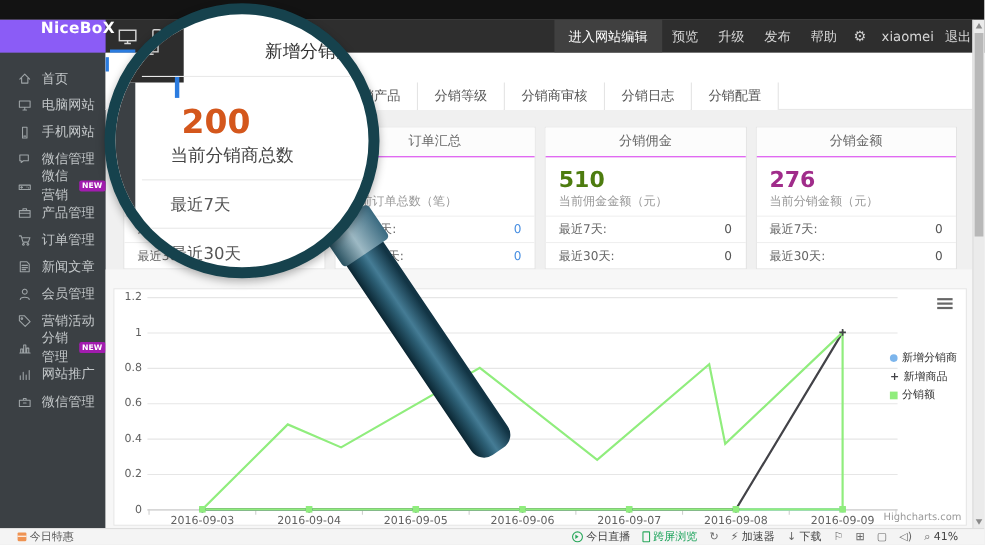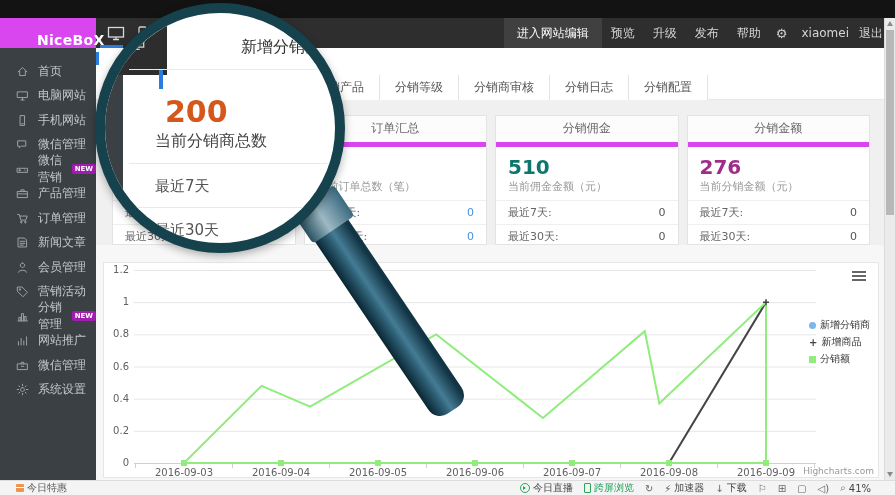--- a/index.html
+++ b/index.html
@@ -1,21 +1,21 @@
 <!DOCTYPE html>
 <html><head>
 <meta charset="utf-8">
 <style>
   html,body{margin:0;padding:0;}
   body{width:895px;height:495px;position:relative;overflow:hidden;background:#f0f0f0;
        font-family:"DejaVu Sans","Liberation Sans",sans-serif;}
   
   .top-strip{position:absolute;left:0;top:0;width:895px;height:18px;background:#131313;}
   .appbar{position:absolute;left:0;top:18px;width:895px;height:30px;background:#2e2e2e;display:flex;align-items:stretch;}
-  .logo{width:96px;background:#d946ef;color:#fff;display:flex;align-items:flex-end;padding-left:26px;box-sizing:border-box;font-size:14px;font-weight:bold;letter-spacing:.3px;}
+  .logo{width:96px;background:#8b5cf6;color:#fff;display:flex;align-items:flex-start;padding-left:26px;box-sizing:border-box;font-size:14px;font-weight:bold;letter-spacing:.3px;}
   .grid-dots{width:3px;height:3px;background:#fff;margin-right:11px;
     box-shadow:5px 0 #fff,10px 0 #fff,0 5px #fff,5px 5px #fff,10px 5px #fff,0 10px #fff,5px 10px #fff,10px 10px #fff;margin-top:-9px;}
   .device-icons{display:flex;align-items:center;gap:13px;padding-left:11px;}
   .device-icons svg{stroke:#d8d8d8;fill:none;stroke-width:1.3;}
   .dev-underline{position:absolute;left:100px;top:45px;width:23px;height:3px;background:#2b7ce0;}
   .appbar-right{margin-left:auto;display:flex;align-items:center;font-size:12px;color:#d6d6d6;}
   .edit-btn{background:#404040;color:#fff;display:flex;align-items:center;padding:0 13px;height:30px;cursor:pointer;}
   .menu-item{padding:0 9px;cursor:pointer;}
   .gear{font-size:13px;padding:0 6px;cursor:pointer;color:#cfcfcf;}
   .user{padding:0 8px;cursor:pointer;}
@@ -27,21 +27,21 @@
   .badge{background:#a21caf;color:#fff;font-size:7px;padding:1px 3px;border-radius:2px;margin-left:4px;line-height:1.2;font-weight:bold;}
   
   .page-band{position:absolute;left:96px;top:48px;right:11px;height:52px;background:#fff;border-bottom:1px solid #e8e8e8;box-sizing:border-box;}
   .accent{position:absolute;left:96px;top:52px;width:3px;height:13px;background:#2b7ce0;}
   .tabs{position:absolute;left:300px;top:75px;height:25px;display:flex;font-size:12px;color:#555;}
   .tab{padding:0 15px;line-height:25px;border-left:1px solid #e4e4e4;background:#fff;cursor:pointer;white-space:nowrap;}
   .tab:last-child{border-right:1px solid #e4e4e4;}
   
   .cards{position:absolute;left:112px;top:115px;right:25px;display:grid;grid-template-columns:repeat(4,1fr);gap:8px;}
   .card{background:#fff;border:1px solid #e3e3e3;height:130px;box-sizing:border-box;}
-  .card-h{height:26px;line-height:25px;text-align:center;font-size:12px;color:#666;border-bottom:5px solid #d946ef;background:#fcfcfc;}
+  .card-h{height:26px;line-height:25px;text-align:center;font-size:12px;color:#666;border-bottom:1px solid #d946ef;background:#fcfcfc;}
   .card-num{margin:8px 12px 0;font-size:20px;font-weight:bold;height:24px;color:#333;}
   .card-cap{margin:0 12px 6px;font-size:11px;color:#999;white-space:nowrap;}
   .card-row{height:23px;line-height:23px;border-top:1px solid #efefef;display:flex;justify-content:space-between;padding:0 12px;font-size:11px;color:#666;}
   .card-row .val{color:#555;}
   
   .chart-sec{position:absolute;left:96px;top:245px;right:11px;bottom:15px;background:#f7f7f7;}
   .chart-title{position:absolute;left:8px;top:4px;font-size:11px;color:#444;margin-top:44px;}
   .chart-panel{position:absolute;left:7px;top:17px;right:5px;bottom:2px;background:#fff;border:1px solid #e6e6e6;}
   #chart{position:absolute;left:0;top:0;}
   .burger{position:absolute;right:12px;top:8px;width:14px;cursor:pointer;}
@@ -189,26 +189,20 @@
         <path d="M3 13.5 V9.5 M6.3 13.5 V5.5 M9.6 13.5 V8.5 M13 13.5 V3.5"></path>
       </svg>
       <span>网站推广</span>
     </div>
     <div class="side-item">
       <svg viewBox="0 0 16 16">
         <path d="M2 6 H14 V13 H2 Z M6.5 6 V4 H9.5 V6 M6.5 9 H9.5"></path>
       </svg>
       <span>微信管理</span>
     </div>
-    <div class="side-item">
-      <svg viewBox="0 0 16 16">
-        <path d="M8 5.6 a2.4 2.4 0 1 0 .01 0 M8 1.5 V3.3 M8 12.7 V14.5 M1.5 8 H3.3 M12.7 8 H14.5 M3.5 3.5 L4.7 4.7 M11.3 11.3 L12.5 12.5 M12.5 3.5 L11.3 4.7 M4.7 11.3 L3.5 12.5"></path>
-      </svg>
-      <span>系统设置</span>
-    </div>
   </div>
 
 <div class="page-band"></div>
 <div class="accent"></div>
 <div class="tabs" id="tabs">
     <div class="tab">分销产品</div>
     <div class="tab">分销等级</div>
     <div class="tab">分销商审核</div>
     <div class="tab">分销日志</div>
     <div class="tab">分销配置</div>
@@ -236,21 +230,21 @@
         <span>最近7天:</span>
         <span class="val" style="color: rgb(74, 144, 226);">0</span>
       </div>
     <div class="card-row">
         <span>最近30天:</span>
         <span class="val" style="color: rgb(74, 144, 226);">0</span>
       </div>
   </div>
   <div class="card">
     <div class="card-h">分销佣金</div>
-    <div class="card-num" style="color: #0f766e;">510</div>
+    <div class="card-num" style="color: #4d7c0f;">510</div>
     <div class="card-cap">当前佣金金额（元）</div>
     <div class="card-row">
         <span>最近7天:</span>
         <span class="val">0</span>
       </div>
     <div class="card-row">
         <span>最近30天:</span>
         <span class="val">0</span>
       </div>
   </div>

